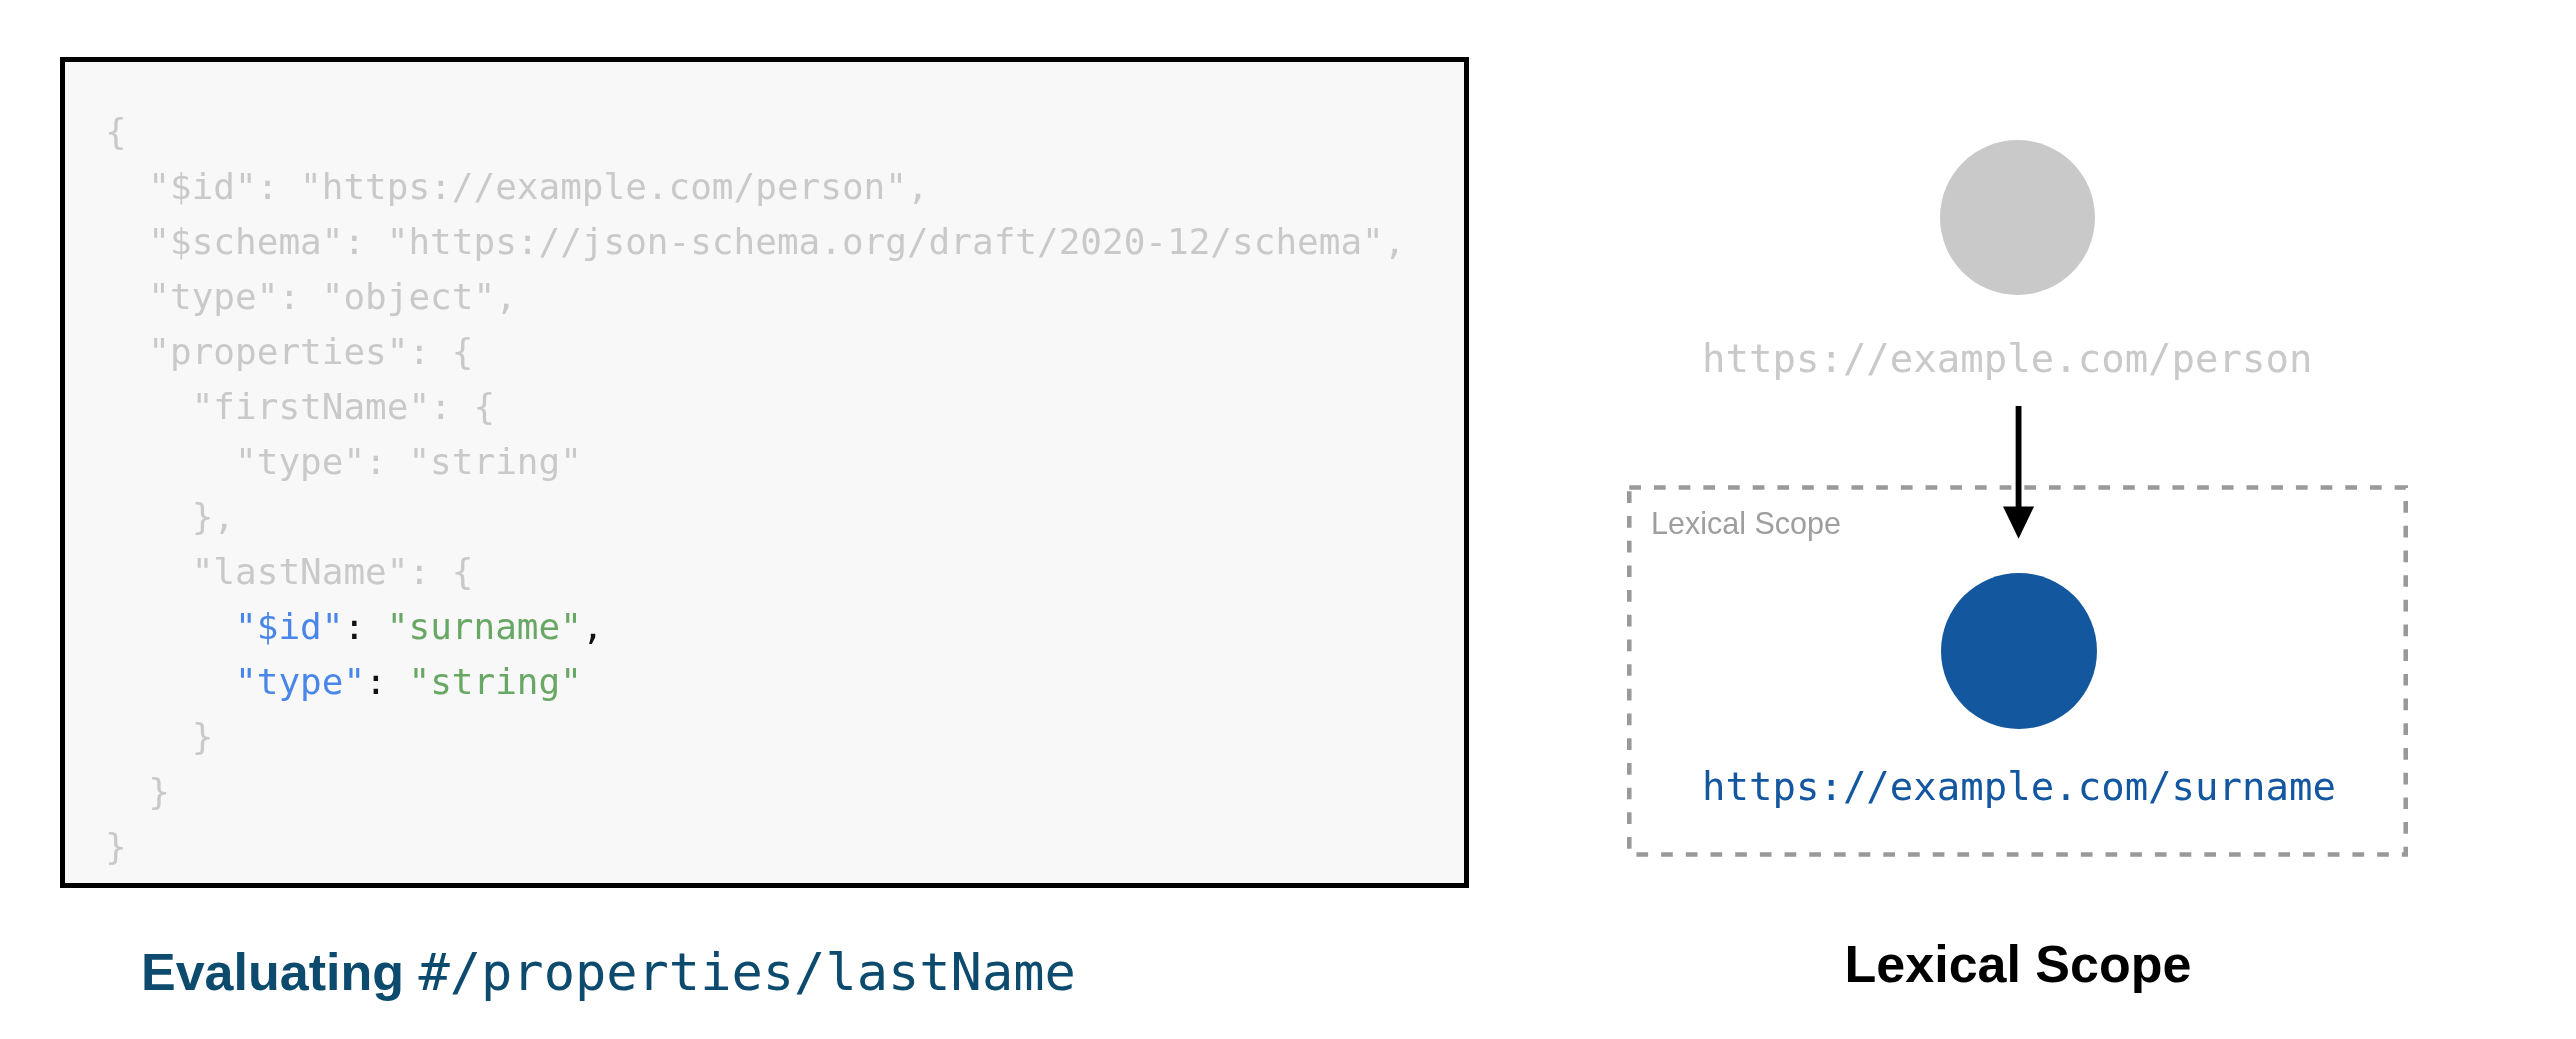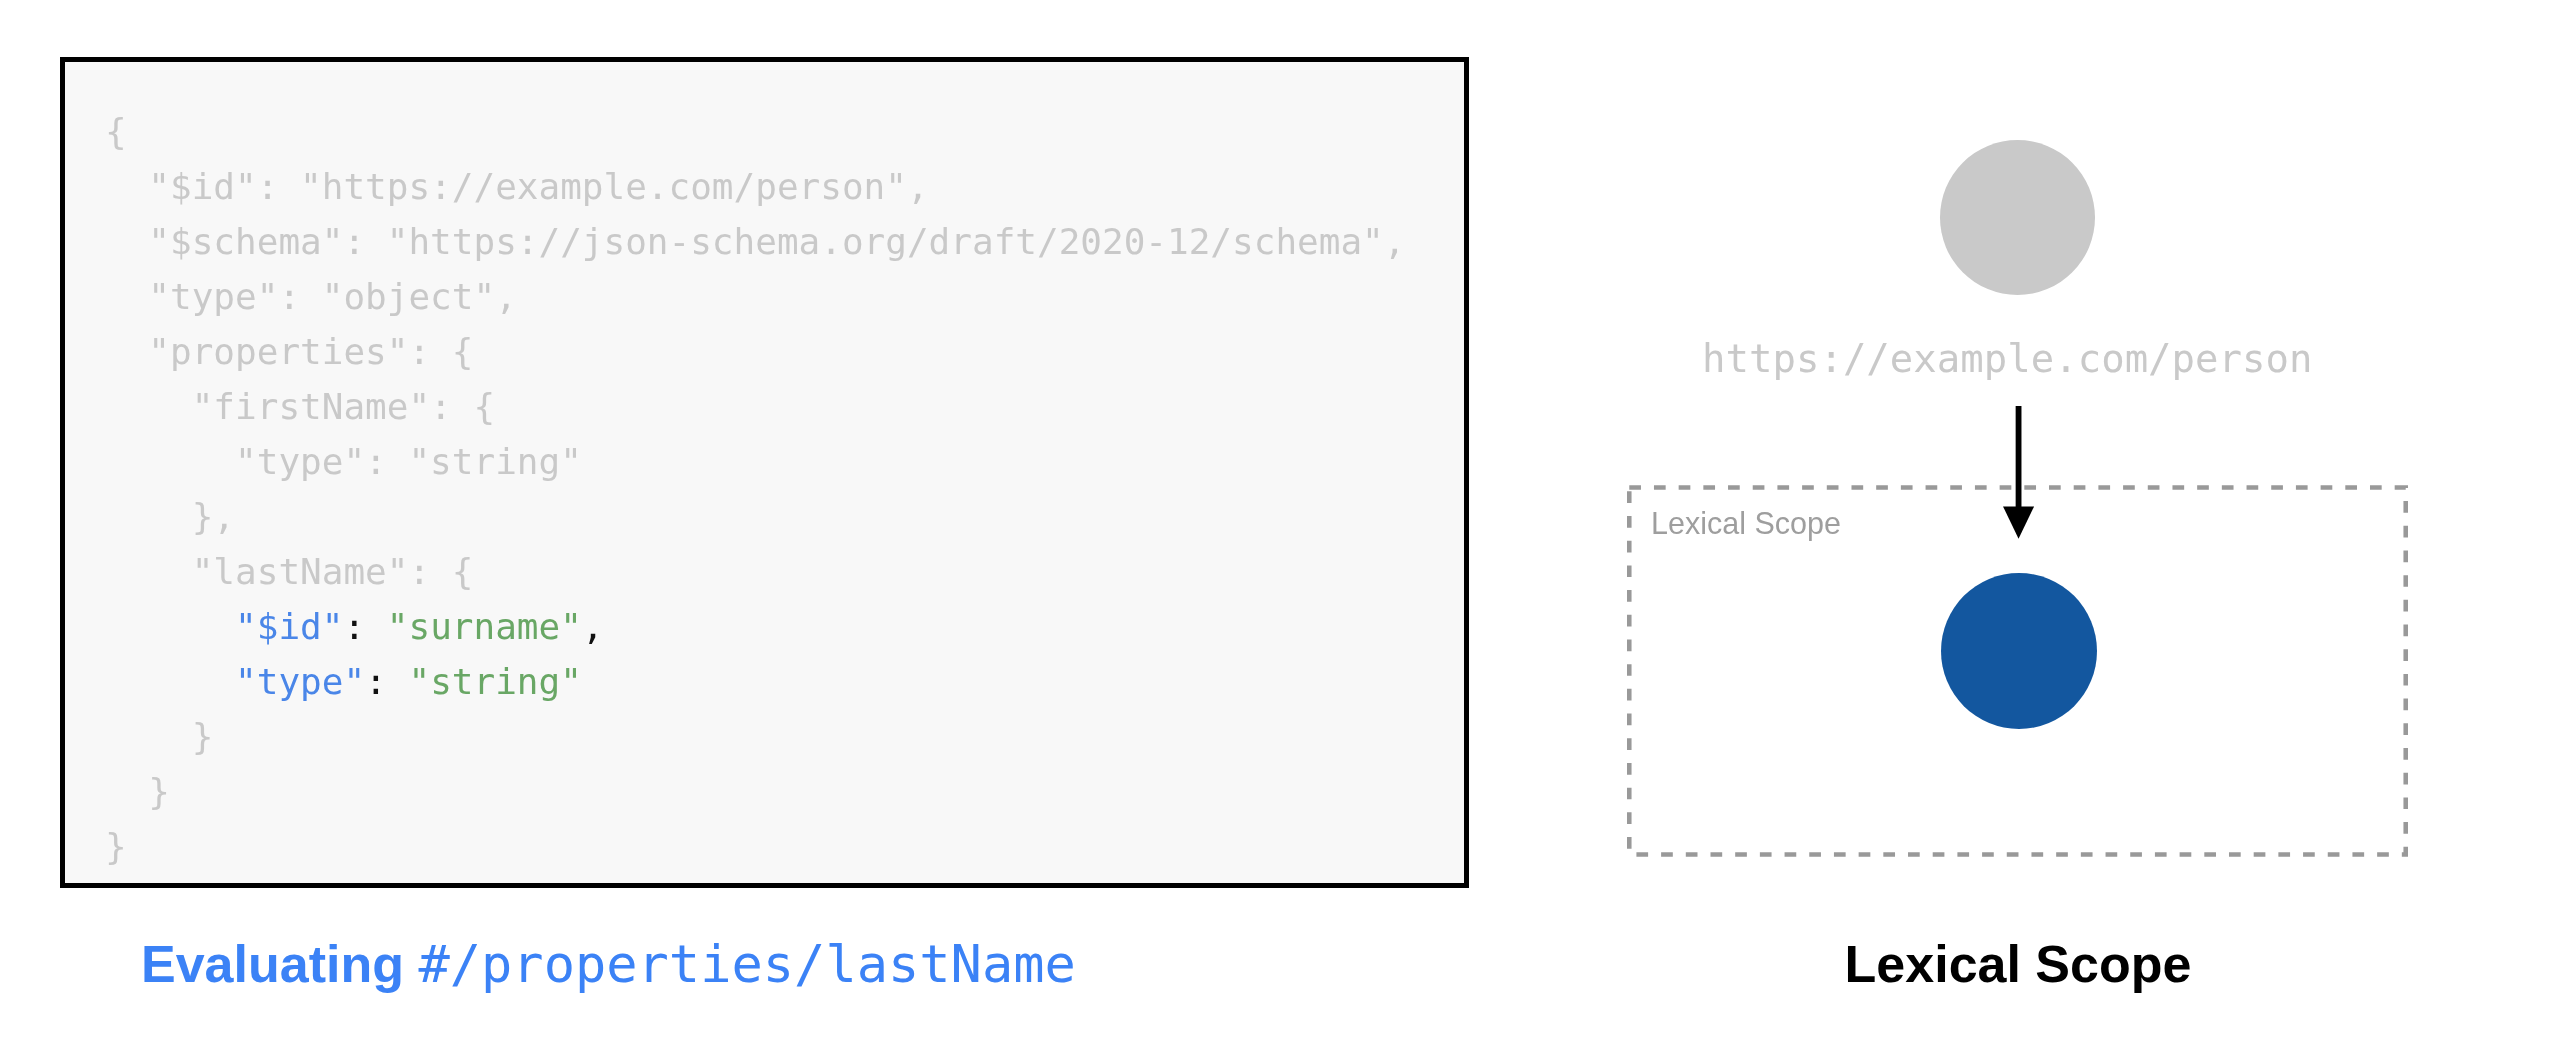--- a/index.html
+++ b/index.html
@@ -24,21 +24,21 @@
     font-family:"DejaVu Sans Mono","Liberation Mono",monospace;
     font-size:36px;line-height:55px;
   }
   .tok-muted{color:var(--muted_gray,#c9c9c9);}
   .tok-key{color:var(--key_blue,#4a86e8);}
   .tok-str{color:var(--string_green,#69a765);}
   .tok-punct{color:var(--punct_black,#111111);}
   
   .caption-left{
     position:absolute;left:141px;top:934px;
-    font-size:52px;line-height:60px;color:#3b82f6;white-space:nowrap;text-align:center;
+    font-size:52px;line-height:76px;color:#0c4a6e;white-space:nowrap;text-align:center;
   }
   .caption-left .bold{font-weight:bold;font-family:"Liberation Sans",sans-serif;}
   .caption-left .mono{font-family:"DejaVu Sans Mono","Liberation Mono",monospace;font-weight:normal;}
   .caption-right{
     position:absolute;left:1693px;top:934px;width:650px;
     text-align:center;font-size:52px;line-height:60px;font-weight:bold;color:#000;white-space:nowrap;
   }
   
   .node{position:absolute;border-radius:50%;}
   .node-person{left:1940px;top:140px;width:155px;height:155px;background:var(--muted_gray,#c9c9c9);}
@@ -93,17 +93,18 @@
   </svg>
 
   <svg class="scope-svg" viewBox="0 0 1202 572" xmlns="http://www.w3.org/2000/svg">
     <rect x="3.5" y="3.5" width="1195" height="565" fill="none" stroke="var(--dash_gray,#999999)" stroke-width="7" stroke-dasharray="18 20"></rect>
   </svg>
 
   <div class="scope-label">Lexical Scope</div>
 
   <div class="node node-surname"></div>
 
+  <div class="url-label url-surname">https://example.com/surname</div>
 
   <div class="caption-right">Lexical Scope</div>
 
 </div>
 
 
 </body></html>

